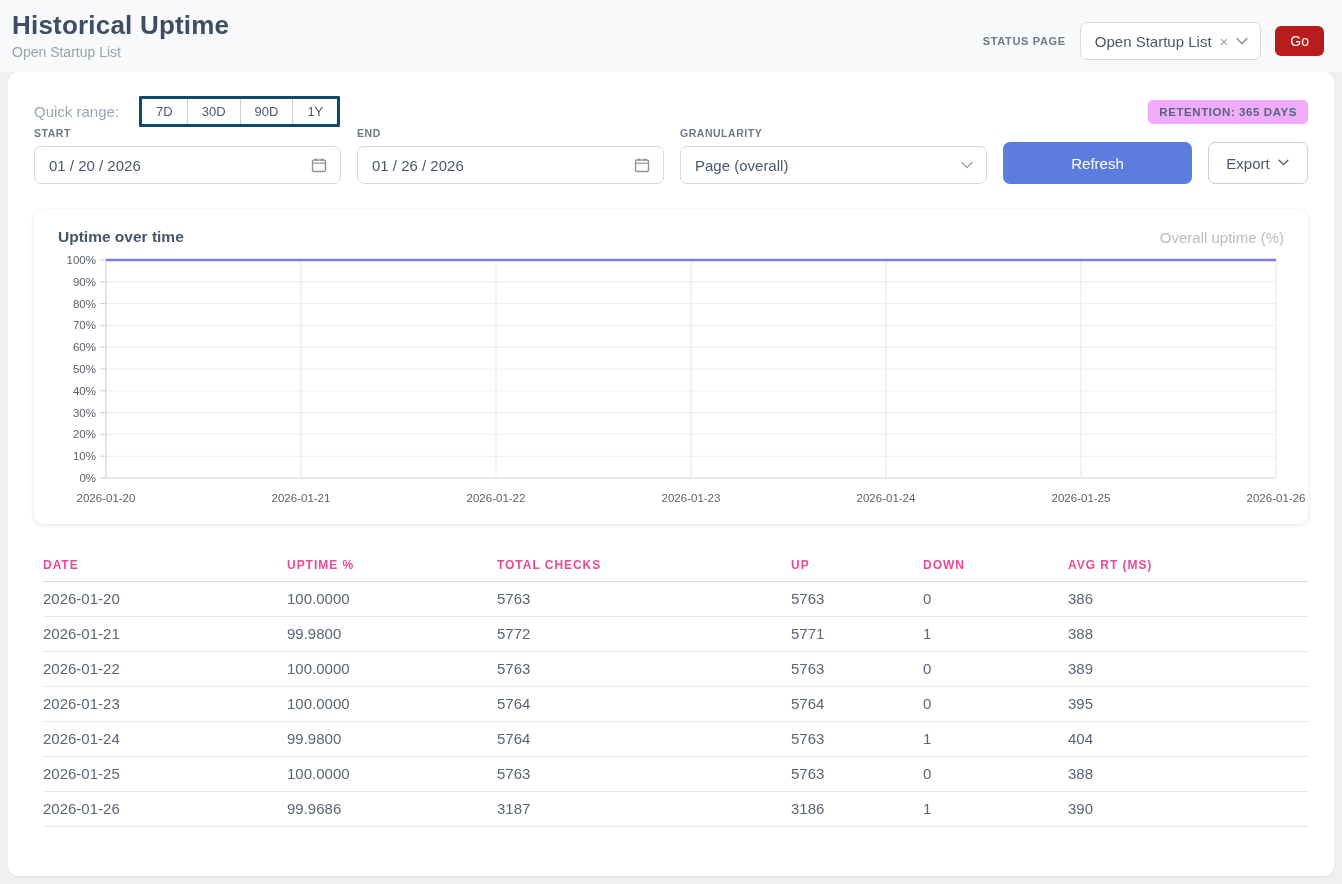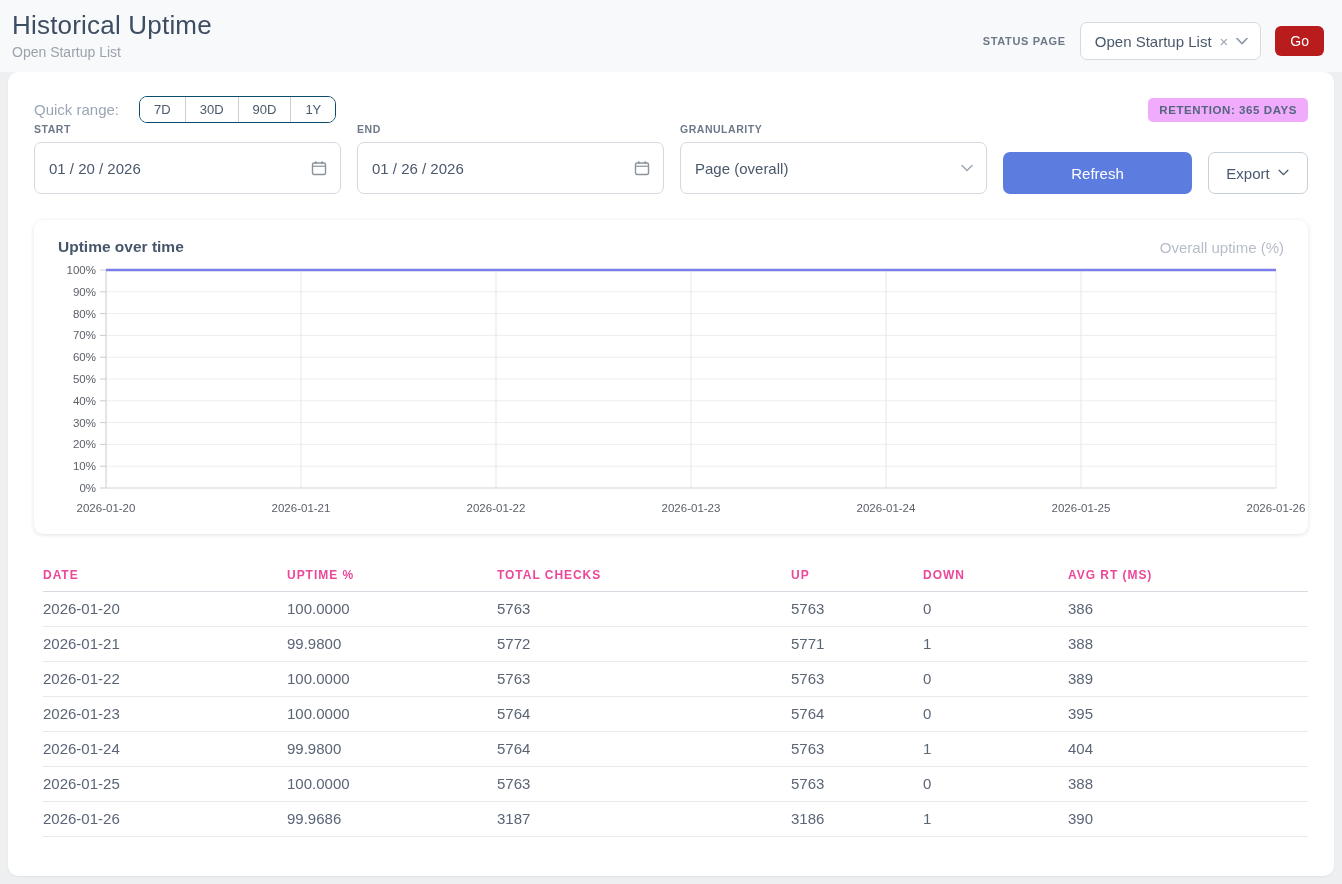--- a/index.html
+++ b/index.html
@@ -8,21 +8,21 @@
     font-family:"Liberation Sans","DejaVu Sans",sans-serif;
     background:#edeff1;
     color:#46566b;
   }
   
   .topbar {
     height:72px; background:#f8f9fa;
     display:flex; align-items:flex-start; justify-content:space-between;
     padding:10px 18px 0 12px;
   }
-  .page-title { font-size:26px; font-weight:400; color:#3d4d63; letter-spacing:.2px; }
+  .page-title { font-size:26px; font-weight:700; color:#3d4d63; letter-spacing:.2px; }
   .page-subtitle { font-size:14px; color:#9aa3ad; margin-top:3px; }
   .topbar-right { display:flex; align-items:center; gap:14px; margin-top:12px; }
   .status-label { font-size:11px; font-weight:600; color:#6d7888; letter-spacing:.06em; }
   .status-select {
     display:flex; align-items:center; gap:8px;
     background:#fff; border:1px solid #d6dae0; border-radius:7px;
     height:38px; padding:0 12px 0 14px; cursor:pointer;
     font-size:15px; color:#4a586c; min-width:160px;
   }
   .clear-x { color:#9aa3ad; font-size:15px; cursor:pointer; }
@@ -36,40 +36,40 @@
   .panel {
     margin:0 8px; height:804px; background:#fff;
     border-radius:10px; box-shadow:0 1px 2px rgba(20,30,50,.06);
     padding:24px 26px 0 26px;
   }
   
   .qr-row { display:flex; align-items:center; justify-content:space-between; }
   .qr-left { display:flex; align-items:center; gap:20px; }
   .qr-label { font-size:15px; color:#9aa6b4; }
   .seg-group {
-    display:flex; border:1px solid #0c4a6e; border-radius:8px; overflow:hidden; background:#fff;align-items:center;
+    display:flex; border:3px solid #0c4a6e; border-radius:1px; overflow:hidden; background:#fff;align-items:center;
   }
   .seg-btn {
     font-size:13px; color:#4a5a6e; background:#fff; border:none;
     padding:5px 14px; cursor:pointer; border-left:1px solid #c7cfd8;
   }
   .seg-btn:first-child { border-left:none; }
   .retention-badge {
     background:#f0abfc; color:#54657f; font-size:11.5px; font-weight:600;
     letter-spacing:.05em; padding:6px 11px; border-radius:5px;
   }
   
   .fields-row { display:flex; gap:16px; align-items:flex-end; }
   .field { width:307px; }
   .field-label {
     font-size:10.5px; font-weight:600; color:#6d7888;
     letter-spacing:.05em; margin-bottom:7px;
   }
   .input-box {
-    height:52px; border:1px solid #d6dae0; border-radius:7px; background:#fff;
+    height:38px; border:1px solid #d6dae0; border-radius:7px; background:#fff;
     display:flex; align-items:center; justify-content:space-between;
     padding:0 13px 0 14px; font-size:15px; color:#4a586c; cursor:text;
   }
   .select-box { cursor:pointer; }
   .cal-icon { width:16px; height:16px; }
   .refresh-btn {
     flex:1; height:42px; background:#5c7ce0; color:#fff; border:none;
     border-radius:7px; font-size:15px; cursor:pointer;
   }
   .export-btn {

